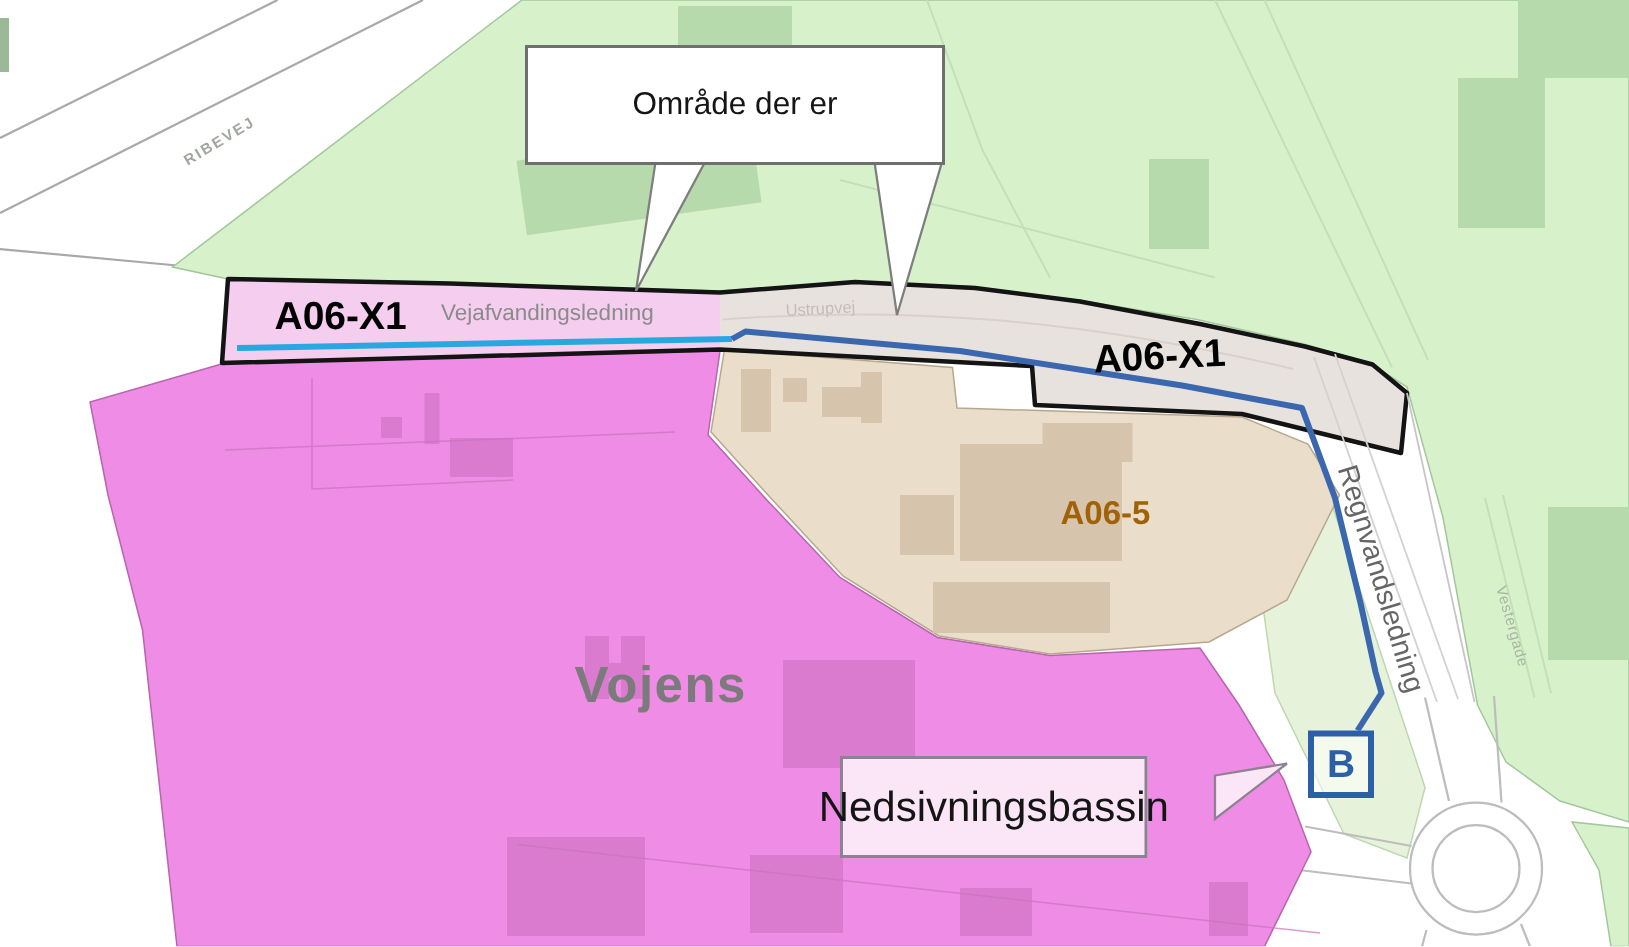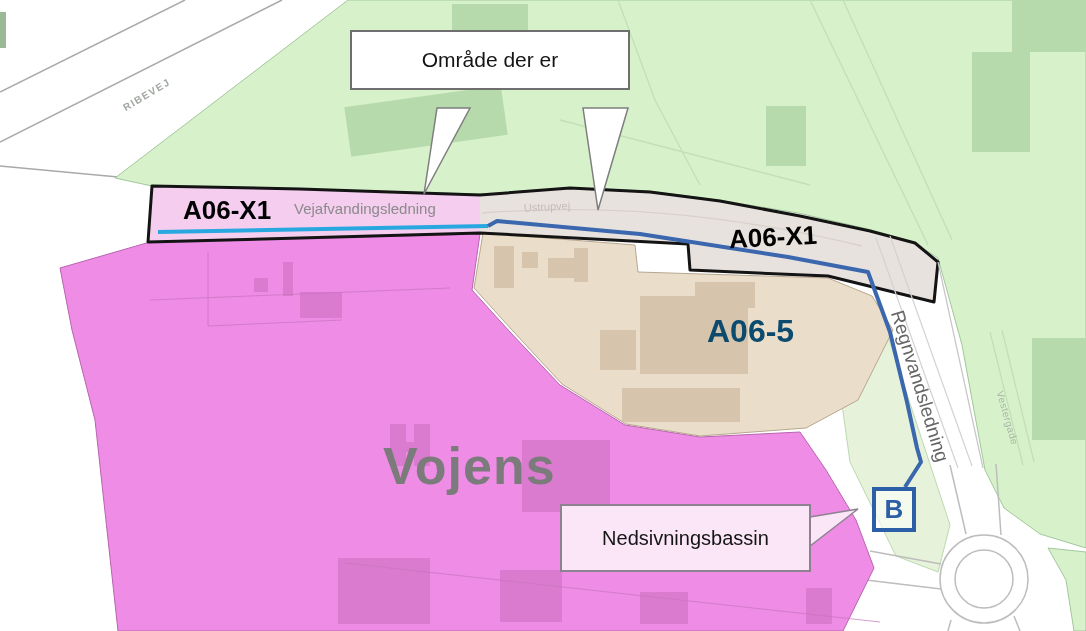--- a/index.html
+++ b/index.html
@@ -10,34 +10,34 @@
   .stage svg{position:absolute;left:0;top:0;}
   .label{position:absolute;white-space:nowrap;line-height:1;}
   .lbl-ribevej{left:147px;top:95px;transform:translate(-50%,-50%) rotate(-31deg);
     font-size:10px;letter-spacing:1.5px;color:#9fa79f;font-weight:bold;}
   .lbl-a06x1-left{left:183px;top:197px;font-size:26px;font-weight:bold;color:#000;}
   .lbl-vejafvanding{left:294px;top:201px;font-size:15px;color:#8b8b8b;}
   .lbl-ustrupvej{left:547px;top:207px;transform:translate(-50%,-50%) rotate(-3deg);
     font-size:11px;color:#c6bcb6;}
   .lbl-a06x1-right{left:773px;top:237px;transform:translate(-50%,-50%) rotate(-3deg);
     font-size:26px;font-weight:bold;color:#000;}
-  .lbl-a06-5{left:707px;top:315px;font-size:32px;font-weight:bold;color:#0c4a6e;}
-  .lbl-vojens{left:383px;top:440px;font-size:52px;font-weight:bold;color:#7b7b7b;letter-spacing:1px;}
+  .lbl-a06-5{left:707px;top:331px;font-size:22px;font-weight:bold;color:#a16207;}
+  .lbl-vojens{left:383px;top:440px;font-size:34px;font-weight:bold;color:#7b7b7b;letter-spacing:1px;}
   .lbl-regnvand{left:920px;top:386px;transform:translate(-50%,-50%) rotate(73deg);
     font-size:19px;color:#666666;}
   .lbl-vestergade{left:1007px;top:418px;transform:translate(-50%,-50%) rotate(74deg);
     font-size:10px;color:#a9b4a4;letter-spacing:.5px;}
   .callout{
     position:absolute;display:flex;flex-direction:column;align-items:center;justify-content:center;
     text-align:center;box-sizing:border-box;line-height:1.45;color:#151515;
   }
-  .callout-sep{left:350px;top:30px;width:280px;height:60px;background:#ffffff;
+  .callout-sep{left:350px;top:30px;width:280px;height:80px;background:#ffffff;
     border:2px solid #6f6f6f;font-size:21px;}
-  .callout-basin{left:560px;top:504px;width:251px;height:68px;background:#fae6f6;
-    border:2px solid #8e8292;font-size:20px;}
+  .callout-basin{left:560px;top:504px;width:205px;height:68px;background:#fae6f6;
+    border:2px solid #8e8292;font-size:28px;}
   .b-marker{
     position:absolute;left:872px;top:487px;width:44px;height:45px;box-sizing:border-box;
     border:4px solid #2d5fa8;background:rgba(255,255,255,.55);
     display:flex;align-items:center;justify-content:center;
     font-size:26px;font-weight:bold;color:#2d5fa8;
   }
 </style>
 </head>
 <body>
 

